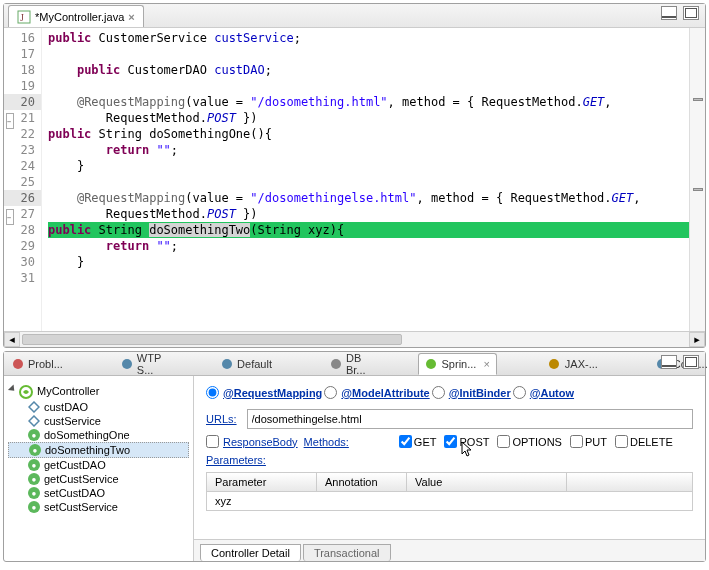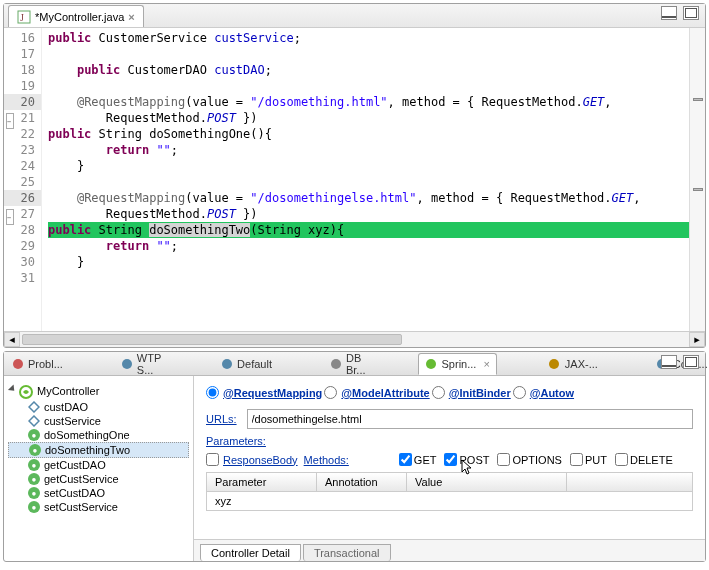--- a/index.html
+++ b/index.html
@@ -265,23 +265,20 @@
             </label>
             <label>
               <input type="radio" name="ann" style="">
               <a href="#">@Autow</a>
             </label>
           </div>
         <div class="field-row">
           <a href="#">URLs:</a>
           <input type="text" value="/dosomethingelse.html" style="">
         </div>
-        <div class="field-row">
-          <a href="#">Parameters:</a>
-        </div>
         <div class="field-row methods-row" style="position:relative">
           <label style="display:flex;align-items:center;gap:4px">
             <input type="checkbox" style="">
             <a href="#">ResponseBody</a>
           </label>
           <a href="#">Methods:</a>
           <span id="http-methods" style="display:flex;gap:4px;margin-left:40px;">
               <label class="cb-group">
                 <input type="checkbox" checked="" style="">
                 <span>GET</span>
@@ -299,20 +296,23 @@
                 <span>PUT</span>
               </label>
               <label class="cb-group">
                 <input type="checkbox" style="">
                 <span>DELETE</span>
               </label>
             </span>
           <svg class="cursor-arrow" style="left:255px;top:6px" width="14" height="18">
               <path d="M1 1 L1 13 L4 10 L6 15 L8 14 L6 9 L10 9 Z" fill="#fff" stroke="#000" stroke-width="1"></path>
             </svg>
+        </div>
+        <div class="field-row">
+          <a href="#">Parameters:</a>
         </div>
         <div class="param-table">
           <div class="hdr">
             <div class="col-param">Parameter</div>
             <div class="col-ann">Annotation</div>
             <div class="col-val">Value</div>
           </div>
           <div id="param-rows">
               <div class="row">
                 <div class="col-param">xyz</div>

